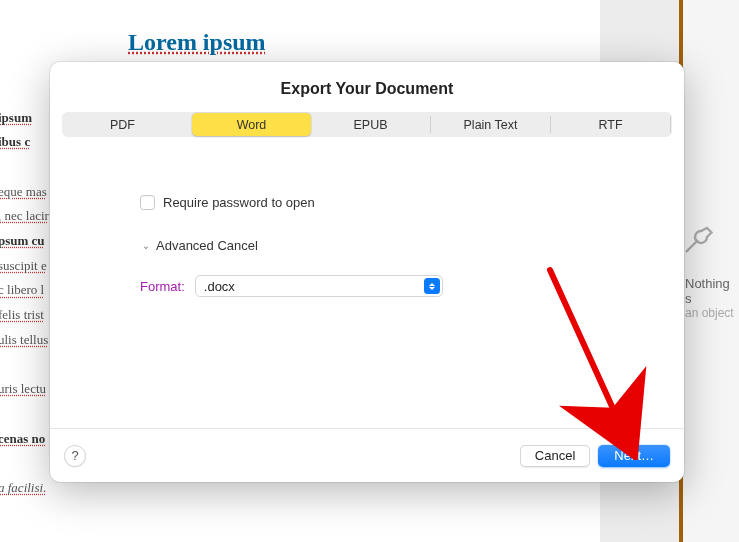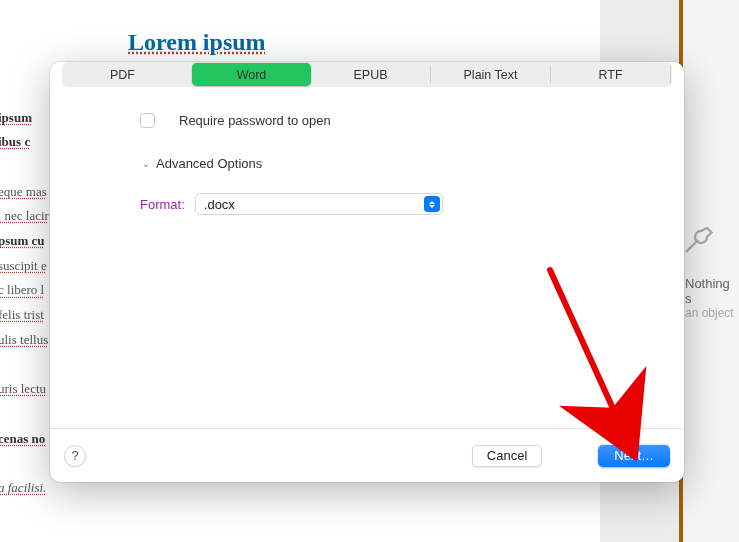--- a/index.html
+++ b/index.html
@@ -119,41 +119,42 @@
       font-size: 12.5px;
       color: #333;
       display: flex;
       align-items: center;
       justify-content: center;
       border-radius: 5px;
       cursor: default;
       position: relative;
     }
     .seg.active {
-      background: #22c55e;
+      background: #fde047;
       box-shadow: 0 0.5px 2px rgba(0,0,0,0.2), 0 0 0 0.5px rgba(0,0,0,0.04);
       margin-left: 10px;
     }
     .seg-div {
       width: 1px;
       background: rgba(0,0,0,0.12);
       margin: 3px 0;
     }
 
     .modal-body {
       flex: 1;
       padding: 26px 90px 10px 90px;
     }
     .checkbox-row {
       display: flex;
       align-items: center;
-      gap: 24px;
+      gap: 8px;
       color: #333;
       font-size: 13px;
       margin-bottom: 28px;
+      margin-top: 32px;
     }
     .chk {
       appearance: none;
       width: 15px; height: 15px;
       border: 1px solid #c8c8c8;
       border-radius: 3.5px;
       background: #fff;
       box-shadow: inset 0 1px 0 rgba(0,0,0,0.03);
     }
     .adv-row {
@@ -242,21 +243,20 @@
       border: 1px solid #d6d6d6;
       box-shadow: 0 0.5px 1px rgba(0,0,0,0.08);
       color: #222;
     }
     .btn-primary {
       background: linear-gradient(#3b93ff, #0a7aff);
       color: #fff;
       border: none;
       box-shadow: 0 0.5px 2px rgba(10,122,255,0.5);
       padding: 0 16px;
-      margin-left: 48px;
     }
 
     .arrow-annotation {
       position: absolute;
       pointer-events: none;
       left: 520px;
       top: 260px;
     }
   </style>
 </head>
@@ -291,20 +291,21 @@
     <svg class="sidebar-tool" viewBox="0 0 24 24" fill="none" stroke="currentColor" stroke-width="1.6">
       <path d="M14 6 a4 4 0 1 0 4 4 L21 7 l-3-3 Z M12 12 L4 20"></path>
     </svg>
     <div style="font-weight:500;color:#666;">Nothing s</div>
     <div style="color:#aaa;font-size:12px;">an object</div>
   </div>
 </div>
 
 <div class="modal-overlay">
   <div class="modal">
+    <div class="modal-title">Export Your Document</div>
 
     <div class="seg-container">
       <div class="segmented" id="seg-tabs">
           <div class="seg">PDF</div>
           <div class="seg active">Word</div>
           <div class="seg">EPUB</div>
           <div class="seg-div"></div>
           <div class="seg">Plain Text</div>
           <div class="seg-div"></div>
           <div class="seg">RTF</div>
@@ -313,21 +314,21 @@
     </div>
 
     <div class="modal-body">
       <label class="checkbox-row">
         <input type="checkbox" class="chk" style="">
         <span>Require password to open</span>
       </label>
 
       <div class="adv-row">
         <span class="chev">⌄</span>
-        <span>Advanced Options</span>
+        <span>Advanced Cancel</span>
       </div>
 
       <div class="format-row">
         <span class="format-label">Format:</span>
         <div class="select">
           <span class="select-val">.docx</span>
           <span class="select-btn">
             <span class="tri-up"></span>
             <span class="tri-down"></span>
           </span>

